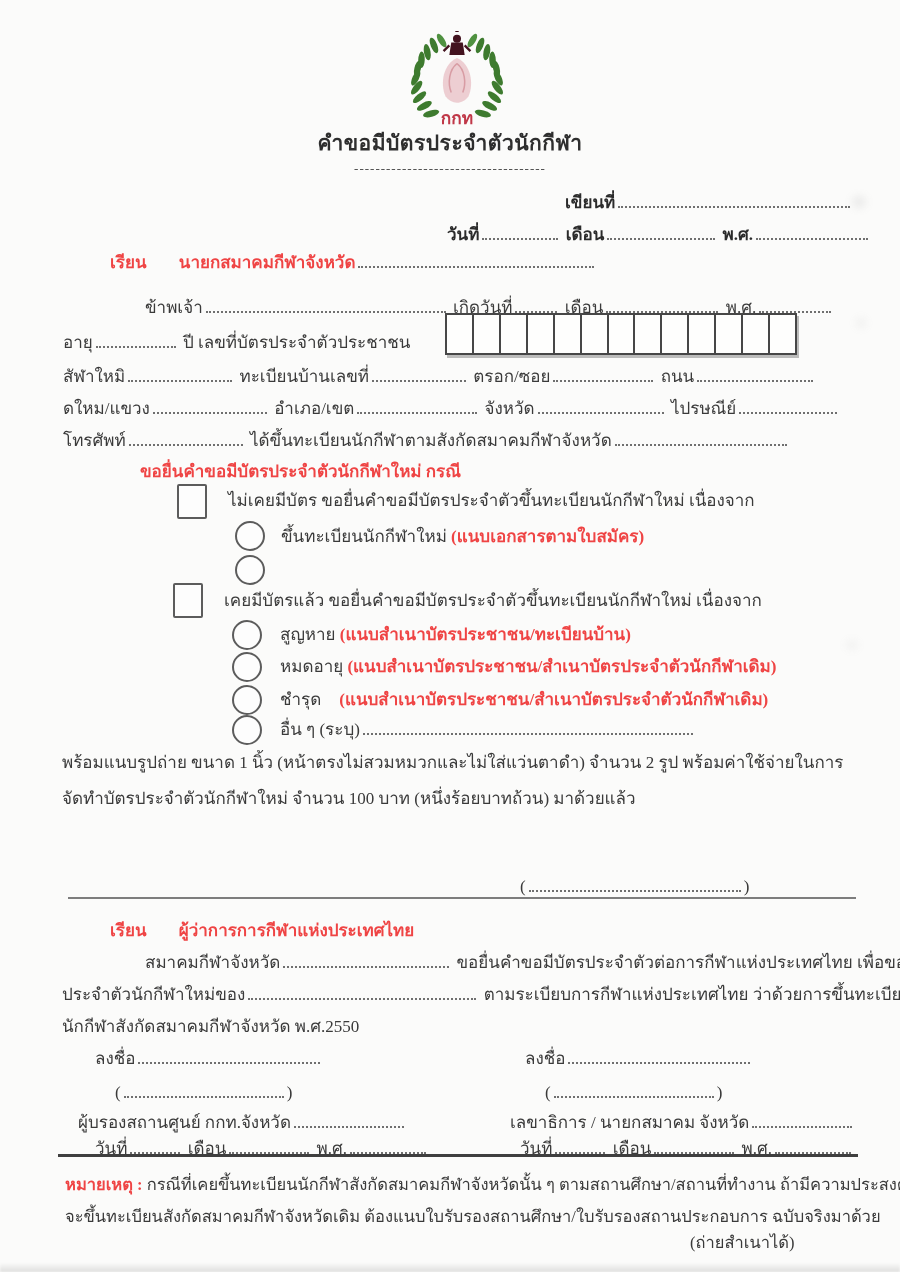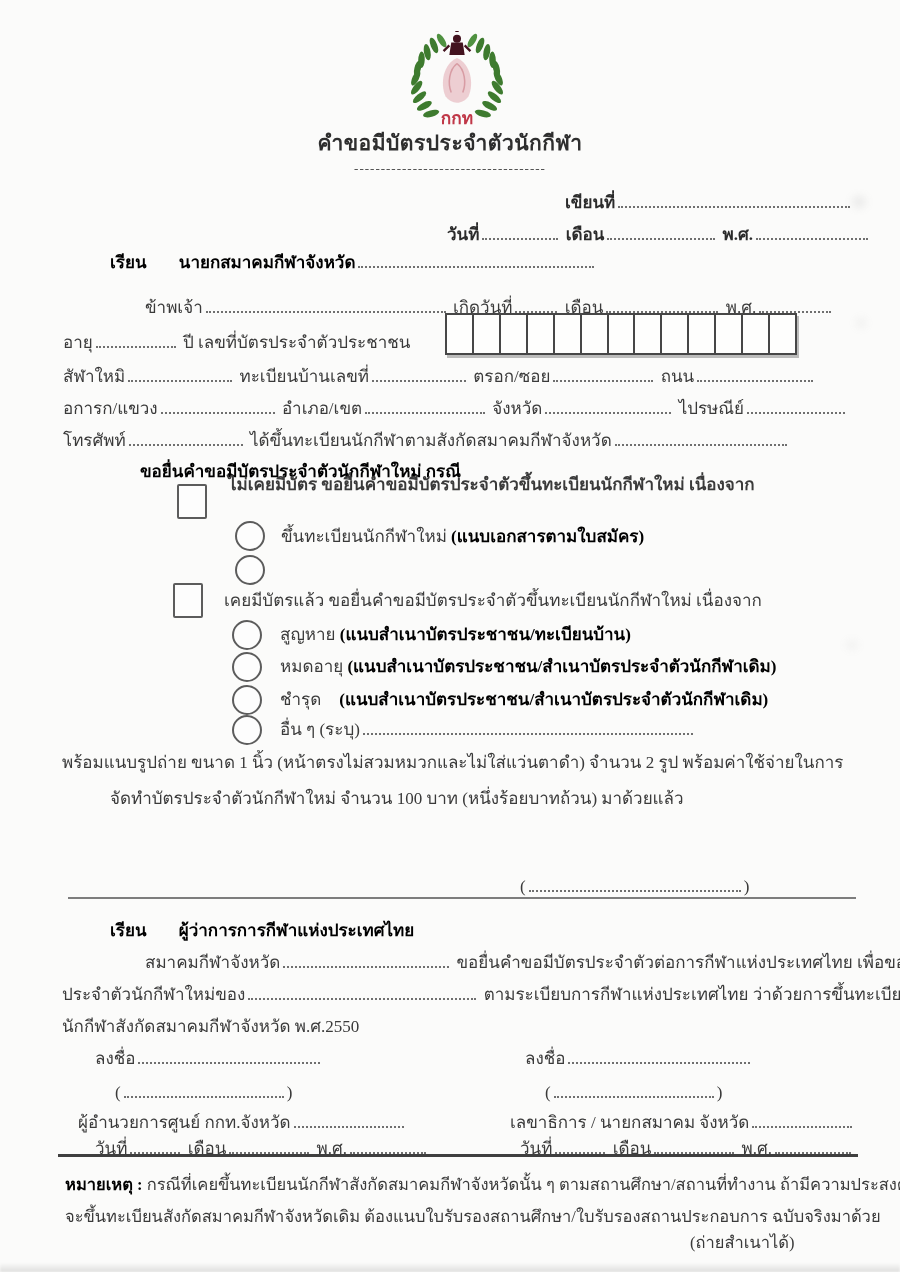--- a/index.html
+++ b/index.html
@@ -3,21 +3,21 @@
 <meta charset="utf-8">
 <style>
   html,body{margin:0;padding:0;background:#ffffff;}
   .page{
     position:relative;width:900px;height:1272px;margin:0 auto;
     background:#fbfbfa;overflow:hidden;
     font-family:"Liberation Serif","DejaVu Serif",serif;
     color:#3a3a3a;
   }
   .row{position:absolute;white-space:nowrap;font-size:17px;line-height:1.25;}
-  .b{font-weight:bold;color:#000000;}
+  .b{font-weight:bold;color:#ef4444;}
   .sb{font-weight:bold;color:#2b2b2b;}
   .d{display:inline-block;height:13px;border-bottom:2px dotted #6f6f6f;margin:0 3px;}
   .ctr{left:0;width:900px;text-align:center;}
   .title{font-size:21px;font-weight:bold;color:#2e2e2e;letter-spacing:.5px;}
   .dashes{font-size:13px;color:#4a4a4a;letter-spacing:1px;}
   .cbx{position:absolute;width:26px;height:31px;border:2px solid #5c5c5c;border-radius:2px;background:rgba(255,255,255,.5);}
   .rad{position:absolute;width:26px;height:26px;border:2px solid #5c5c5c;border-radius:50%;background:rgba(255,255,255,.5);}
   .idstrip{position:absolute;left:445px;top:313px;width:352px;height:42px;display:flex;box-shadow:2px 3px 0 rgba(110,110,110,.45);}
   .idcell{flex:1;border:2px solid #474747;margin-left:-2px;background:rgba(255,255,255,.65);}
   .idcell:first-child{margin-left:0;}
@@ -117,35 +117,35 @@
     </div>
 
   <div class="row" style="left:63px;top:366px;">
     <span>สัฬาใหมิ</span><span class="d" style="width:104px;"></span>
     <span>ทะเบียนบ้านเลขที่</span><span class="d" style="width:94px;"></span>
     <span>ตรอก/ซอย</span><span class="d" style="width:100px;"></span>
     <span>ถนน</span><span class="d" style="width:116px;"></span>
   </div>
 
   <div class="row" style="left:63px;top:398px;">
-    <span>อการก/แขวง</span><span class="d" style="width:114px;"></span>
+    <span>ดใหม/แขวง</span><span class="d" style="width:114px;"></span>
     <span>อำเภอ/เขต</span><span class="d" style="width:120px;"></span>
     <span>จังหวัด</span><span class="d" style="width:126px;"></span>
     <span>ไปรษณีย์</span><span class="d" style="width:98px;"></span>
   </div>
 
   <div class="row" style="left:63px;top:430px;">
     <span>โทรศัพท์</span><span class="d" style="width:114px;"></span>
     <span>ได้ขึ้นทะเบียนนักกีฬาตามสังกัดสมาคมกีฬาจังหวัด</span><span class="d" style="width:172px;"></span>
   </div>
 
   <div class="row b" style="left:140px;top:461px;">ขอยื่นคำขอมีบัตรประจำตัวนักกีฬาใหม่ กรณี</div>
 
   <div class="cbx" style="left:177px;top:484px;"></div>
-  <div class="row" style="left:228px;top:474px;font-weight:bold;">ไม่เคยมีบัตร ขอยื่นคำขอมีบัตรประจำตัวขึ้นทะเบียนนักกีฬาใหม่ เนื่องจาก</div>
+  <div class="row" style="left:228px;top:490px;">ไม่เคยมีบัตร ขอยื่นคำขอมีบัตรประจำตัวขึ้นทะเบียนนักกีฬาใหม่ เนื่องจาก</div>
 
   <div class="rad" style="left:235px;top:521px;"></div>
   <div class="row" style="left:281px;top:526px;">
     <span>ขึ้นทะเบียนนักกีฬาใหม่ </span><span class="b">(แนบเอกสารตามใบสมัคร)</span>
   </div>
 
   <div class="rad" style="left:235px;top:555px;"></div>
 
   <div class="cbx" style="left:173px;top:583px;"></div>
   <div class="row" style="left:224px;top:590px;">เคยมีบัตรแล้ว ขอยื่นคำขอมีบัตรประจำตัวขึ้นทะเบียนนักกีฬาใหม่ เนื่องจาก</div>
@@ -164,21 +164,21 @@
   <div class="row" style="left:280px;top:689px;">
     <span style="margin-right:18px;">ชำรุด</span><span class="b">(แนบสำเนาบัตรประชาชน/สำเนาบัตรประจำตัวนักกีฬาเดิม)</span>
   </div>
 
   <div class="rad" style="left:232px;top:715px;"></div>
   <div class="row" style="left:280px;top:719px;">
     <span>อื่น ๆ (ระบุ)</span><span class="d" style="width:330px;"></span>
   </div>
 
   <div class="row" style="left:62px;top:752px;">พร้อมแนบรูปถ่าย ขนาด 1 นิ้ว (หน้าตรงไม่สวมหมวกและไม่ใส่แว่นตาดำ) จำนวน 2 รูป  พร้อมค่าใช้จ่ายในการ</div>
-  <div class="row" style="left:62px;top:788px;margin-left:48px;">จัดทำบัตรประจำตัวนักกีฬาใหม่ จำนวน  100  บาท (หนึ่งร้อยบาทถ้วน) มาด้วยแล้ว</div>
+  <div class="row" style="left:62px;top:788px;">จัดทำบัตรประจำตัวนักกีฬาใหม่ จำนวน  100  บาท (หนึ่งร้อยบาทถ้วน) มาด้วยแล้ว</div>
 
   <div class="row" style="left:520px;top:876px;">
     <span>(</span><span class="d" style="width:212px;"></span><span>)</span>
   </div>
 
   <div class="hr1"></div>
 
   <div class="row" style="left:110px;top:920px;">
     <span class="b" style="margin-right:28px;">เรียน</span>
     <span class="b">ผู้ว่าการการกีฬาแห่งประเทศไทย</span>
@@ -194,21 +194,21 @@
   </div>
   <div class="row" style="left:62px;top:1016px;">นักกีฬาสังกัดสมาคมกีฬาจังหวัด พ.ศ.2550</div>
 
   <div class="row" style="left:95px;top:1048px;">
     <span>ลงชื่อ</span><span class="d" style="width:182px;"></span>
   </div>
   <div class="row" style="left:115px;top:1082px;">
     <span>(</span><span class="d" style="width:160px;"></span><span>)</span>
   </div>
   <div class="row" style="left:78px;top:1112px;">
-    <span>ผู้อำนวยการศูนย์ กกท.จังหวัด</span><span class="d" style="width:110px;"></span>
+    <span>ผู้บรองสถานศูนย์ กกท.จังหวัด</span><span class="d" style="width:110px;"></span>
   </div>
   <div class="row" style="left:95px;top:1138px;">
     <span>วันที่</span><span class="d" style="width:50px;"></span>
     <span>เดือน</span><span class="d" style="width:80px;"></span>
     <span>พ.ศ.</span><span class="d" style="width:76px;"></span>
   </div>
 
   <div class="row" style="left:525px;top:1048px;">
     <span>ลงชื่อ</span><span class="d" style="width:182px;"></span>
   </div>

